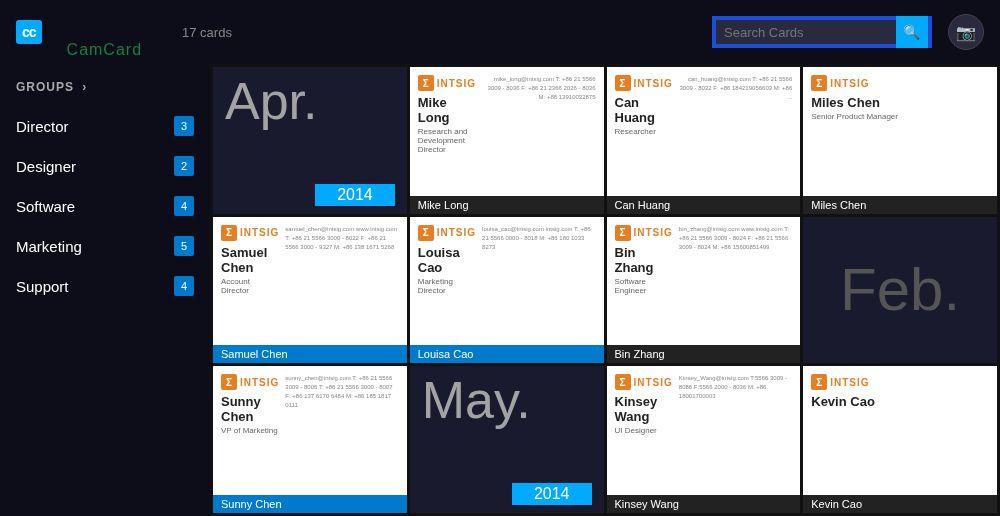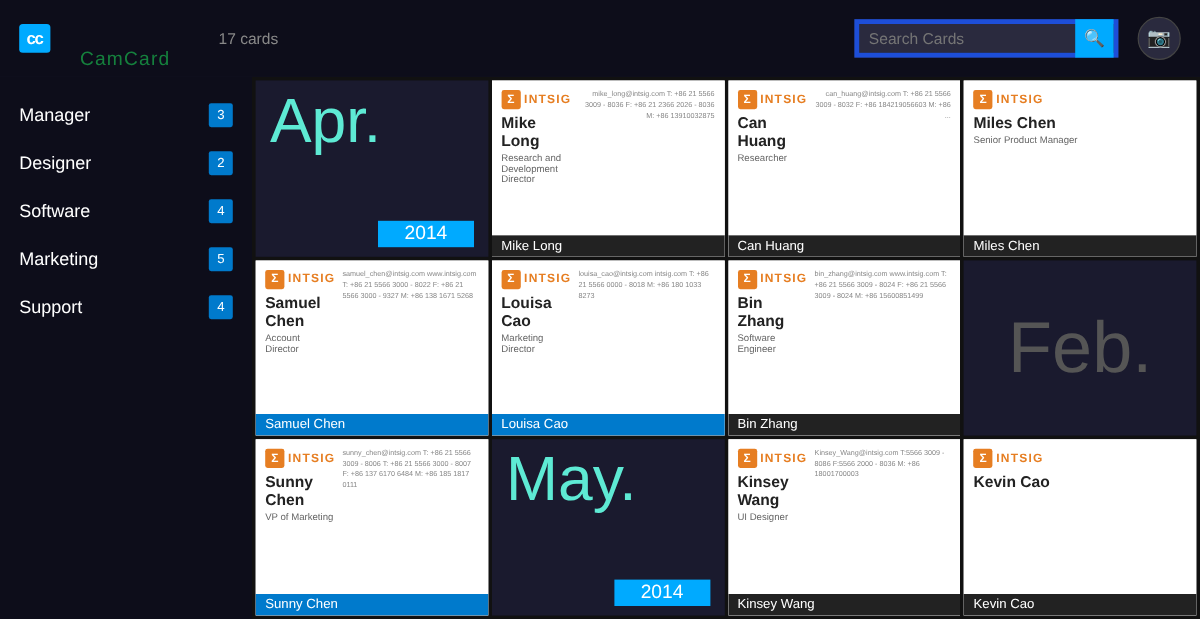--- a/index.html
+++ b/index.html
@@ -169,21 +169,21 @@
     
     .date-cell {
       background: #1a1a2e;
       display: flex;
       flex-direction: column;
       justify-content: space-between;
       padding: 8px 12px;
       position: relative;
     }
     .date-month {
-      color: #5eead4;
+      color: #a3a3a3;
       font-size: 52px;
       font-weight: 200;
       line-height: 1;
     }
     .date-year {
       background: #00aaff;
       color: white;
       font-size: 16px;
       padding: 2px 22px;
       align-self: flex-end;
@@ -277,22 +277,26 @@
   <div class="search-bar">
     <input class="search-input" type="text" placeholder="Search Cards" style="">
     <button class="search-icon-btn">🔍</button>
   </div>
   <button class="camera-btn">📷</button>
 </div>
 
 <div class="main">
 
   <div class="sidebar">
+    <div class="groups-header">
+      <span>GROUPS</span>
+      <span class="chevron"> ›</span>
+    </div>
     <div class="sidebar-item">
-      <span>Manager</span>
+      <span>Director</span>
       <span class="sidebar-badge">3</span>
     </div>
     <div class="sidebar-item">
       <span>Designer</span>
       <span class="sidebar-badge">2</span>
     </div>
     <div class="sidebar-item">
       <span>Software</span>
       <span class="sidebar-badge">4</span>
     </div>

